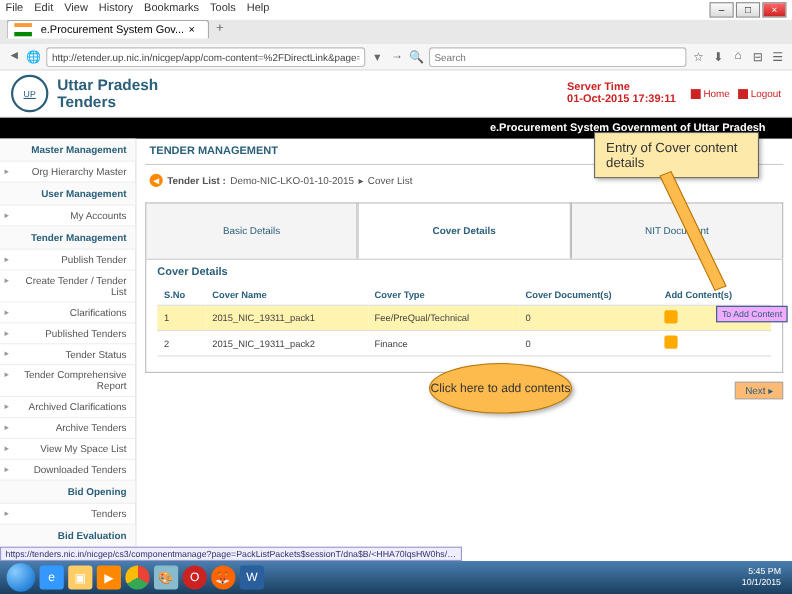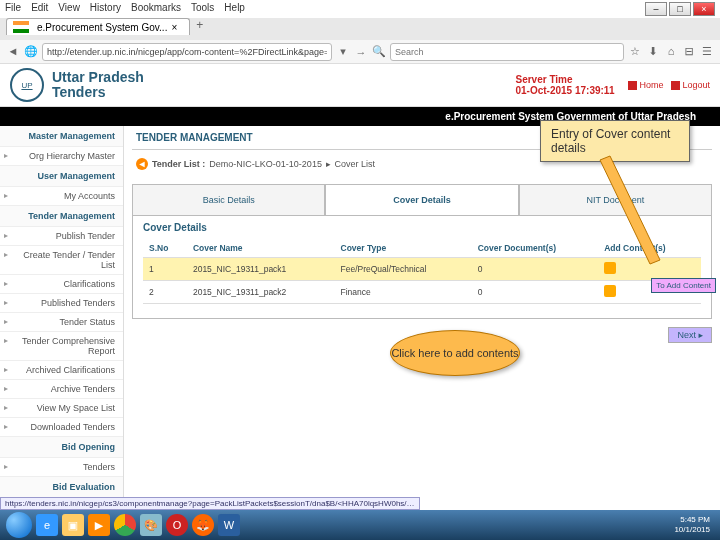--- a/index.html
+++ b/index.html
@@ -42,33 +42,33 @@
 .sidebar .grp { color: #2a5f7a; font-weight: bold; padding: 5px 8px; border-bottom: 1px solid #eee; background: #fafafa; }
 .sidebar .item { color: #555; padding: 4px 8px 4px 14px; border-bottom: 1px solid #eee; position: relative; }
 .sidebar .item::before { content: "\25B8"; position: absolute; left: 4px; color: #999; font-size: 8px; }
 
 .main { flex: 1; padding: 0 8px; position: relative; }
 .section-hdr { color: #2a5f7a; font-weight: bold; font-size: 10px; padding: 6px 4px; border-bottom: 1px solid #ccc; }
 .breadcrumb-row { display: flex; align-items: center; gap: 4px; padding: 8px 4px; font-size: 9px; color: #555; }
 .bc-icon { width: 12px; height: 12px; border-radius: 50%; background: #f80; color: #fff; font-size: 9px; text-align: center; line-height: 12px; }
 
 .tabs-row { display: flex; border-bottom: 1px solid #bbb; margin-top: 6px; position: relative; }
-.tabs-row .t { flex: 1; text-align: center; font-size: 9px; color: #2a5f7a; padding: 10px 0; border: 1px solid #bbb; border-bottom: none; background: #f4f4f4; }
+.tabs-row .t { flex: 1; text-align: center; font-size: 9px; color: #2a5f7a; padding: 20px 0; border: 1px solid #bbb; border-bottom: none; background: #f4f4f4; }
 .tabs-row .t.active { background: #fff; font-weight: bold; }
 
 .panel { border: 1px solid #bbb; border-top: none; padding: 6px 10px 14px; font-size: 9px; }
 .panel-title { color: #2a5f7a; font-weight: bold; font-size: 10px; margin-bottom: 6px; }
 .tbl { width: 100%; border-collapse: collapse; font-size: 8.5px; }
 .tbl th, .tbl td { text-align: left; padding: 4px 6px; border-bottom: 1px solid #ddd; color: #444; }
 .tbl th { color: #2a5f7a; font-weight: bold; }
 .tbl tr.hl td { background: #fff3b0; }
 .add-icon { width: 12px; height: 12px; background: #fa0; border-radius: 2px; display: inline-block; }
 
 .tooltip-btn { position: absolute; right: 4px; top: 152px; background: #f0abfc; border: 1px solid #2a5f7a; font-size: 8px; padding: 2px 4px; color: #2a5f7a; }
-.next-btn { float: right; margin-top: 8px; background: #c4b5fd; border: 1px solid #aaa; font-size: 9px; padding: 2px 8px; color: #2a5f7a; }
+.next-btn { float: right; margin-top: 8px; background: #fdba74; border: 1px solid #aaa; font-size: 9px; padding: 2px 8px; color: #2a5f7a; }
 
 
 .callout-box { position: absolute; border: 1px solid #666; background: #fde9a9; padding: 6px 10px; font-size: 12px; color: #333; box-shadow: 2px 2px 4px rgba(0,0,0,.3); }
 .callout1 { top: 120px; right: 30px; width: 150px; }
 .callout-oval { position: absolute; width: 130px; height: 46px; background: #fdba4d; border: 1px solid #b87400; border-radius: 50%; display: flex; align-items: center; justify-content: center; text-align: center; font-size: 11px; color: #333; box-shadow: 2px 2px 4px rgba(0,0,0,.3); }
 .callout2 { top: 330px; left: 390px; }
 .arrow-svg { position: absolute; pointer-events: none; }
 
 
 .taskbar { position: absolute; bottom: 0; left: 0; right: 0; height: 30px; background: linear-gradient(#4a7fb0,#1a3f60); display: flex; align-items: center; padding: 0 6px; gap: 4px; }

